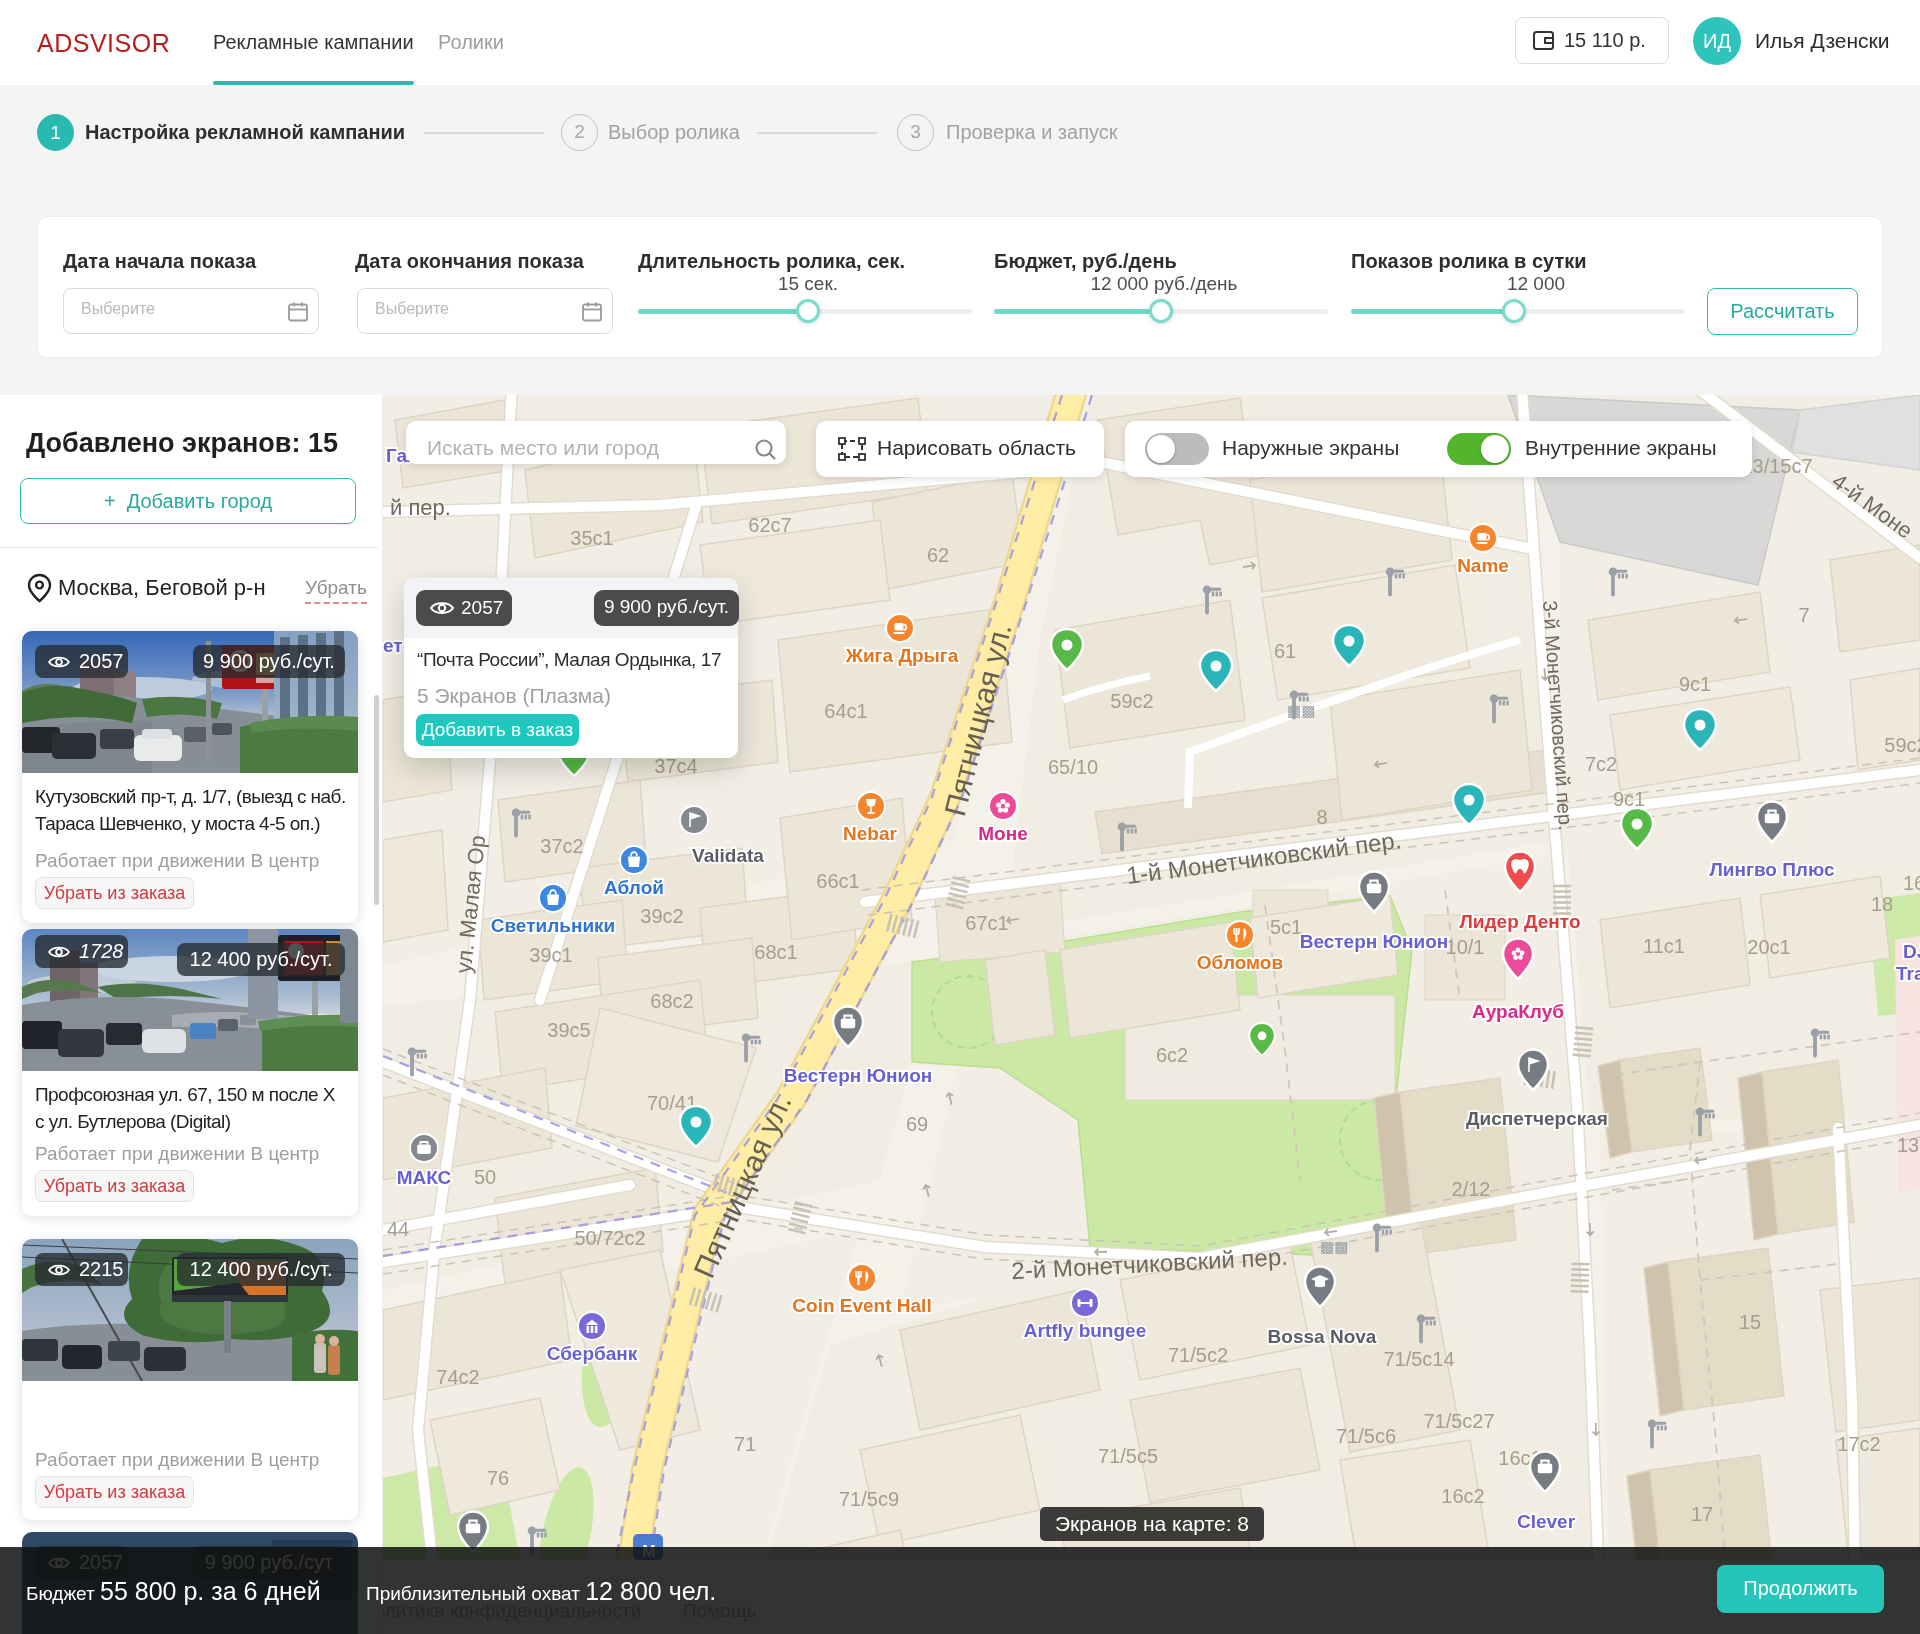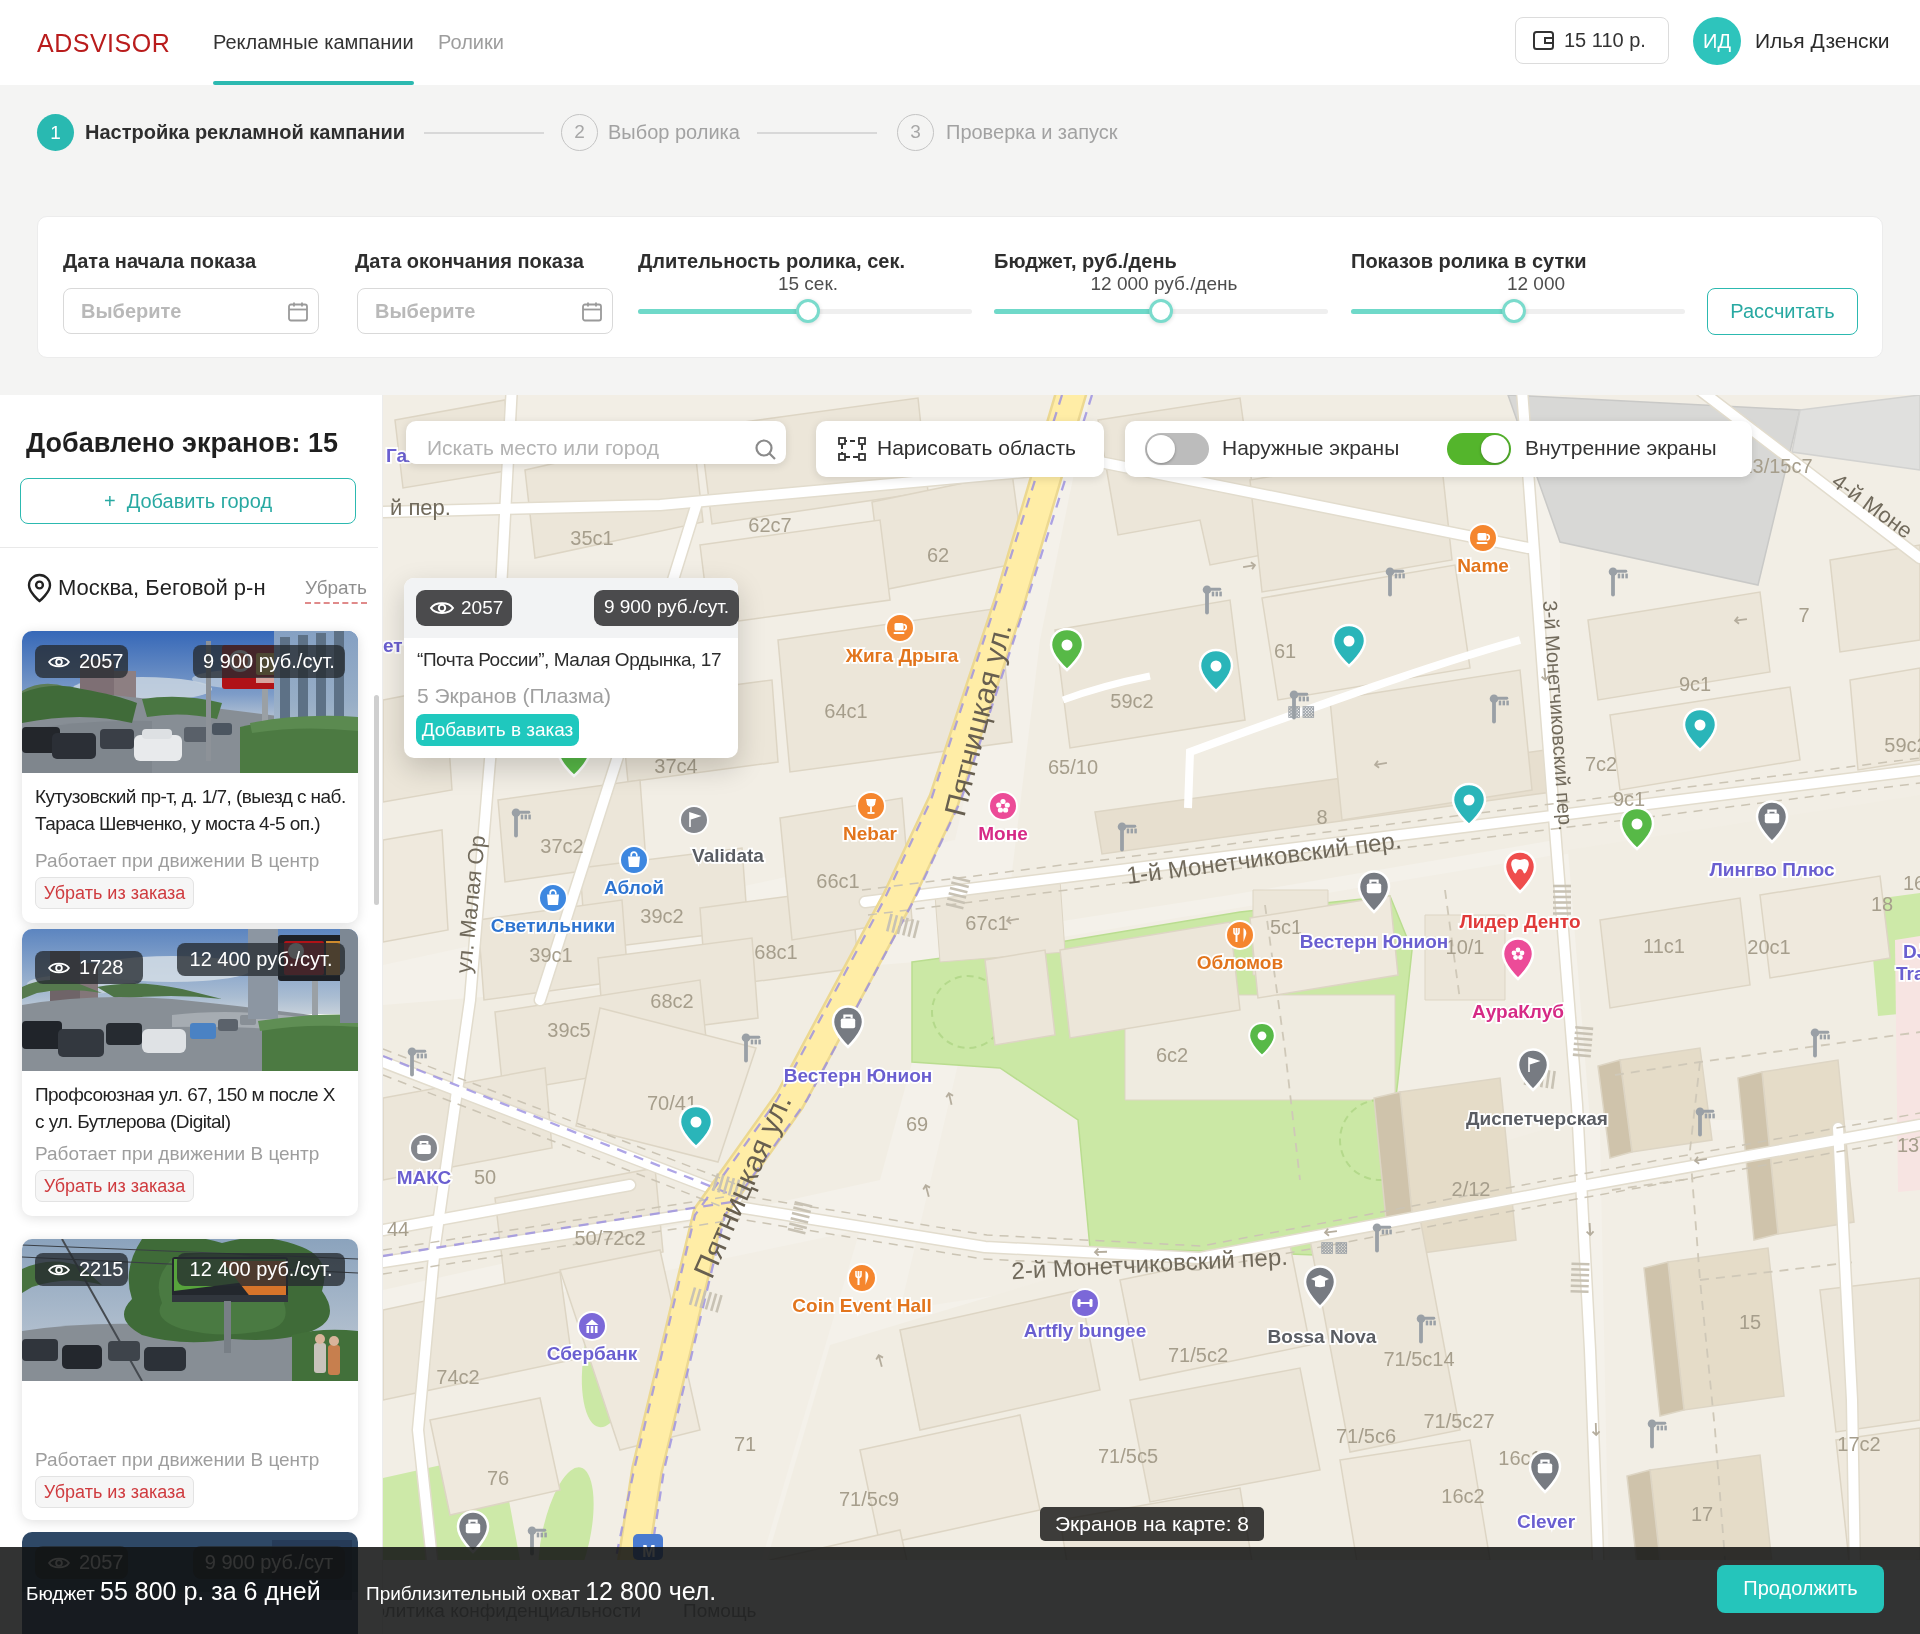--- a/index.html
+++ b/index.html
@@ -29,21 +29,21 @@
 .stt1 { position:absolute; left:85px; top:36px; font-size:20px; font-weight:bold; color:#2e2e2e; }
 .stt2 { position:absolute; left:608px; top:36px; font-size:20px; color:#a2a2a2; }
 .stt3 { position:absolute; left:946px; top:36px; font-size:20px; color:#a2a2a2; }
 .stline { position:absolute; top:47px; height:1.5px; background:#d8d8d8; }
 
 
 .filterbg { position:absolute; left:0; top:180px; width:1920px; height:215px; background:#f4f4f3; z-index:20; }
 .fcard { position:absolute; left:37px; top:36px; width:1846px; height:142px; background:#fff; border-radius:10px; border:1px solid #ececec; }
 .flabel { position:absolute; top:33px; font-size:20px; font-weight:bold; color:#2e2e2e; }
 .finput { position:absolute; top:71px; width:256px; height:46px; border:1px solid #d9d9d9; border-radius:8px; background:#fff; }
-.finput span { position:absolute; left:17px; top:11px; font-size:20px; color:#b9b9b9;font-weight:bold; }
+.finput span { position:absolute; left:17px; top:11px; font-size:16px; color:#b9b9b9; }
 .fdash { position:absolute; left:332px; top:78px; font-size:22px; color:#555; }
 .sliderval { position:absolute; top:56px; font-size:19px; color:#4e4e4e; width:340px; text-align:center; }
 .track { position:absolute; top:92px; height:5px; background:#efefef; border-radius:3px; }
 .trackfill { position:absolute; top:92px; height:5px; background:#6fd9c9; border-radius:3px; }
 .thumb { position:absolute; top:82px; width:24px; height:24px; background:#fff; border:3px solid #7adbcc; border-radius:50%; box-shadow:0 1px 4px rgba(0,0,0,0.15); }
 .calcbtn { position:absolute; left:1669px; top:71px; width:151px; height:47px; border:1px solid #2cb9b0; border-radius:8px; color:#28a9a2; font-size:20px; text-align:center; line-height:45px; }
 
 
 .sidebar { position:absolute; left:0; top:395px; width:383px; height:1239px; background:#fff; border-right:1px solid #ececec; z-index:10; }
 .sbhead { position:absolute; left:26px; top:33px; font-size:27px; font-weight:bold; color:#1f1f1f; }
@@ -790,21 +790,21 @@
       <rect x="262" y="12" width="40" height="34" rx="2" fill="#b01217"></rect>
       <circle cx="274" cy="22" r="8" fill="#e8e2d8"></circle>
       <rect x="304" y="12" width="22" height="34" fill="#cf8b2d"></rect>
       <rect x="290" y="52" width="6" height="46" fill="#9aa0a5"></rect>
       <rect x="226" y="0" width="30" height="90" fill="#8c96a2"></rect>
       <path d="M240 96 Q290 86 336 90 L336 142 L240 142 Z" fill="#4c7a42"></path>
       <path d="M236 92 Q290 84 336 86 L336 98 Q285 94 238 102 Z" fill="#5f8e54"></path>
       <rect x="318" y="0" width="18" height="94" fill="#7d8894"></rect>
     </svg>
   </div>
-  <div class="pbadge" style="left:13px;top:22px;width:108px;">
+  <div class="pbadge" style="left:13px;top:6px;width:93px;font-style:italic;">
     <svg class="abs" style="left:12px;top:8px;" width="24" height="18" viewBox="0 0 26 20">
             <path d="M2 10 C6 3.5 20 3.5 24 10 C20 16.5 6 16.5 2 10 Z" fill="none" stroke="#fff" stroke-width="2"></path>
             <circle cx="13" cy="10" r="3.2" fill="none" stroke="#fff" stroke-width="2"></circle>
           </svg>
     <span class="n">1728</span>
   </div>
   <div class="pbadge2" style="right:13px;top:14px;width:168px;line-height:32px;">12 400 руб./сут.</div>
   <div class="ctitle" style="top:152px;">Профсоюзная ул. 67, 150 м после Х с ул. Бутлерова (Digital)</div>
   <div class="cgrey" style="top:214px;">Работает при движении В центр</div>
   <div class="cbtn" style="top:241px;">Убрать из заказа</div>

